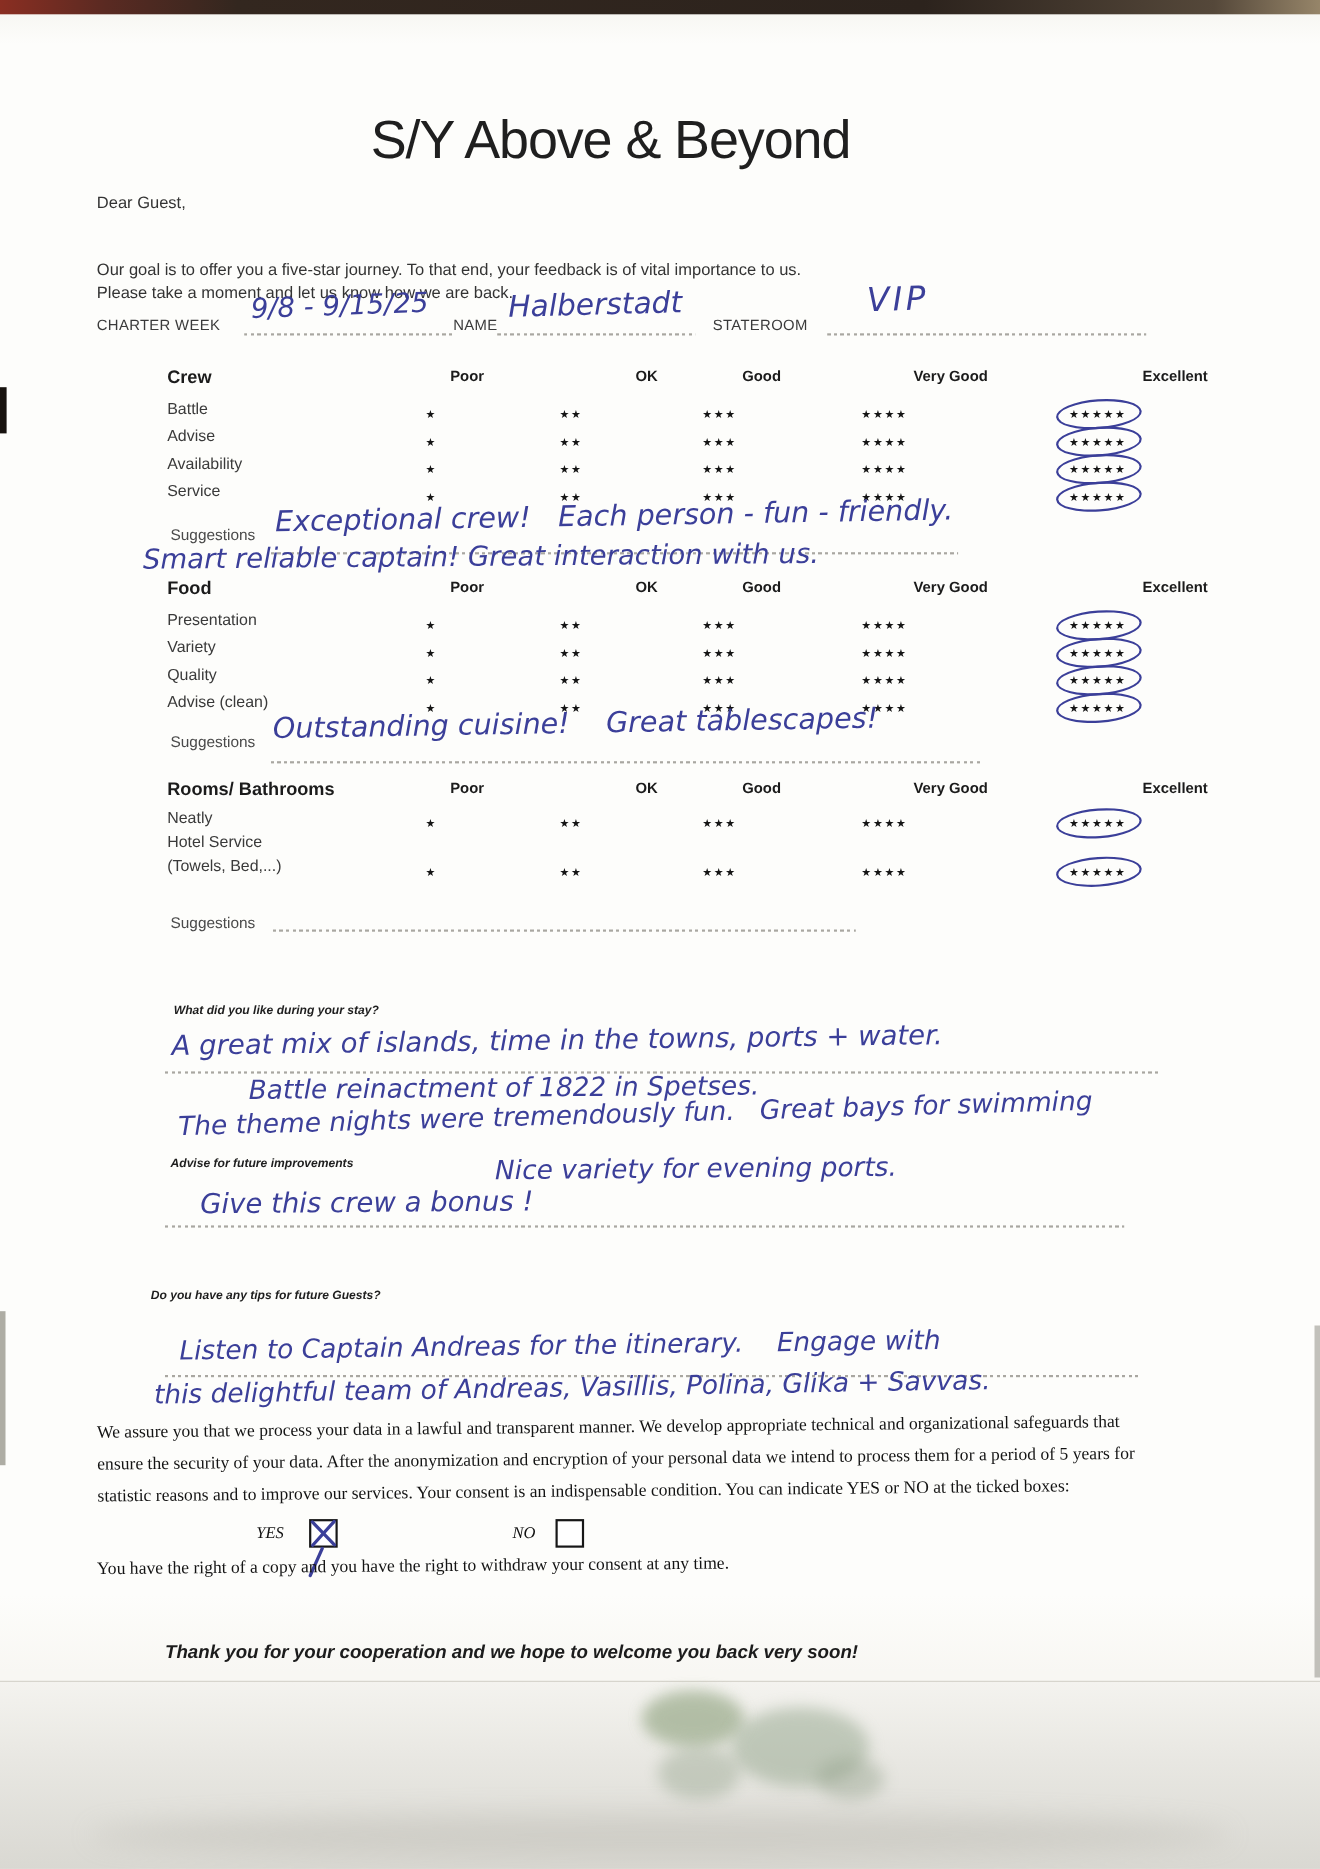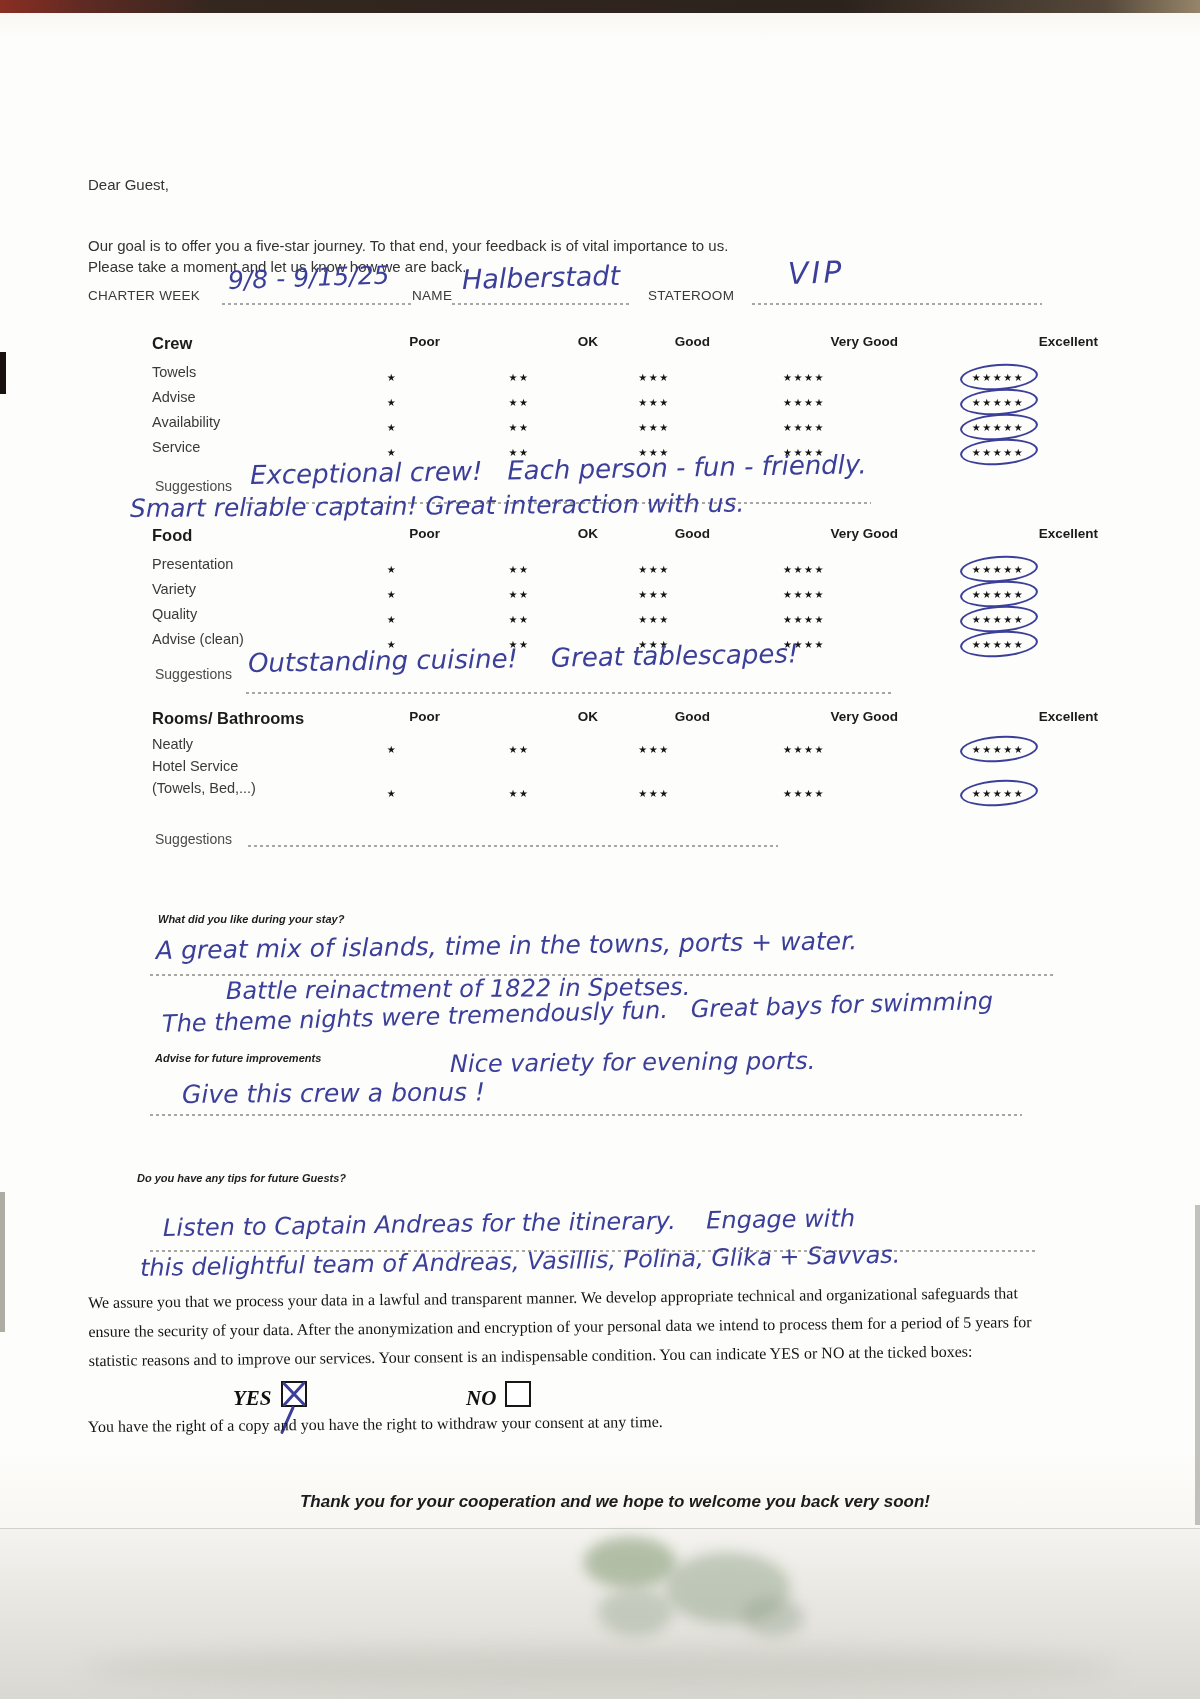--- a/index.html
+++ b/index.html
@@ -75,40 +75,41 @@
   #hw-improve1{left:450px;top:1050px;font-size:24px;transform:rotate(-0.5deg)}
   #hw-improve2{left:182px;top:1080px;font-size:25px;transform:rotate(-0.5deg)}
   #dot-improve{left:150px;top:1114px;width:872px}
   #q-tips{left:137px;top:1172px}
   #hw-tips1{left:163px;top:1214px;font-size:24px;transform:rotate(-0.8deg)}
   #dot-tips{left:150px;top:1250px;width:888px}
   #hw-tips2{left:140px;top:1254px;font-size:24px;transform:rotate(-1deg)}
   
   #privacy{left:88px;top:1294px;width:1040px;transform:rotate(-0.6deg);transform-origin:left top}
   .priv-line{font-family:"Liberation Serif",serif;font-size:16px;color:#141414;height:29px;white-space:pre}
-  .consent-word{position:absolute;font-family:"Liberation Serif",serif;font-weight:bold;font-style:italic;font-size:21px;color:#111}
+  .consent-word{position:absolute;font-family:"Liberation Serif",serif;font-weight:normal;font-style:italic;font-size:15px;color:#111}
   #yes-word{left:233px;top:1386px}
   #no-word{left:466px;top:1386px}
   .cbox{position:absolute;width:26px;height:26px;border:2.5px solid #171717;background:#fff}
   #yes-box{left:281px;top:1381px}
   #no-box{left:505px;top:1381px}
   .xmark{position:absolute;inset:0}
   .xmark::before,.xmark::after{content:'';position:absolute;left:50%;top:50%;width:3px;height:32px;background:#3b3f99;border-radius:2px}
   .xmark::before{transform:translate(-50%,-50%) rotate(42deg)}
   .xmark::after{transform:translate(-50%,-50%) rotate(-44deg)}
   .pen-tail{position:absolute;left:286px;top:1405px;width:3px;height:30px;background:#3b3f99;border-radius:2px;transform:rotate(24deg)}
   #rights{left:88px;top:1418px;font-family:"Liberation Serif",serif;font-size:16px;color:#141414;transform:rotate(-0.5deg);transform-origin:left top;white-space:pre}
-  #closing{left:150px;top:1492px;width:930px;text-align:center;font-weight:bold;font-style:italic;font-size:17px;color:#1c1c1c}
+  #closing{left:150px;top:1492px;width:930px;font-weight:bold;font-style:italic;font-size:17px;color:#1c1c1c}
 </style>
 </head>
 <body>
 
 <div id="scan">
   <div class="sheet">
 
+    <h1 class="abs" id="title">S/Y Above &amp; Beyond</h1>
     <div class="abs form-text" id="salutation">Dear Guest,</div>
     <div class="abs intro-line" id="intro1">Our goal is to offer you a five-star journey. To that end, your feedback is of vital importance to us.</div>
     <div class="abs intro-line" id="intro2">Please take a moment and let us know how we are back.</div>
 
     <div class="abs field-label" id="lbl-week">CHARTER WEEK</div>
     <div class="hw" id="hw-week">9/8 - 9/15/25</div>
     <div class="dot" id="dw1"></div>
     <div class="abs field-label" id="lbl-name">NAME</div>
     <div class="hw" id="hw-name">Halberstadt</div>
     <div class="dot" id="dw2"></div>
@@ -116,21 +117,21 @@
     <div class="hw" id="hw-stateroom">VIP</div>
     <div class="dot" id="dw3"></div>
 
     <div class="rtable" id="rt-crew">
         <div class="rt-title">Crew</div>
         <div class="rt-col">Poor</div>
         <div class="rt-col">OK</div>
         <div class="rt-col">Good</div>
         <div class="rt-col">Very Good</div>
         <div class="rt-col">Excellent</div>
-        <div class="rt-label">Towels</div>
+        <div class="rt-label">Battle</div>
         <div class="rt-cell"><span class="stars">★</span></div>
         <div class="rt-cell"><span class="stars">★★</span></div>
         <div class="rt-cell"><span class="stars">★★★</span></div>
         <div class="rt-cell"><span class="stars">★★★★</span></div>
         <div class="rt-cell"><span class="stars circled">★★★★★</span></div>
         <div class="rt-label">Advise</div>
         <div class="rt-cell"><span class="stars">★</span></div>
         <div class="rt-cell"><span class="stars">★★</span></div>
         <div class="rt-cell"><span class="stars">★★★</span></div>
         <div class="rt-cell"><span class="stars">★★★★</span></div>

